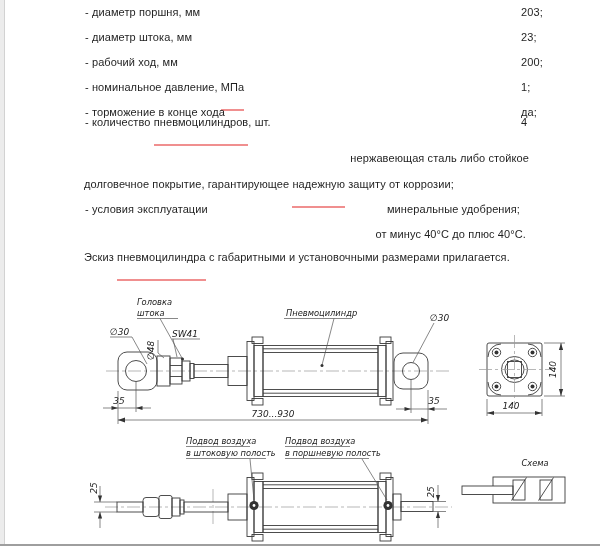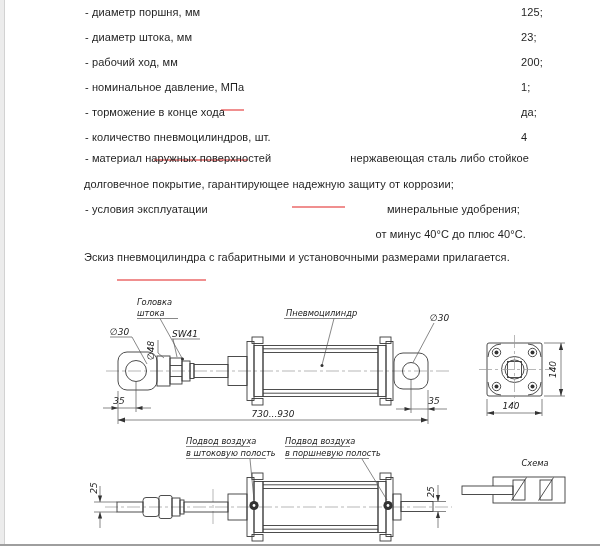--- a/index.html
+++ b/index.html
@@ -28,44 +28,43 @@
 </style>
 </head>
 <body>
 
 <div class="canvas-edge-left"></div>
 <div class="canvas-edge-bottom"></div>
 
 <div class="doc-text">
   <div class="row" style="top:6px">
     <span class="lbl">- диаметр поршня, мм</span>
-    <span class="val">125;</span>
+    <span class="val">203;</span>
   </div>
   <div class="row" style="top:31px">
     <span class="lbl">- диаметр штока, мм</span>
     <span class="val">23;</span>
   </div>
   <div class="row" style="top:56px">
     <span class="lbl">- рабочий ход, мм</span>
     <span class="val">200;</span>
   </div>
   <div class="row" style="top:81px">
     <span class="lbl"><span>- номинальное давление, </span><span class="sp">МПа</span></span>
     <span class="val">1;</span>
   </div>
   <div class="row" style="top:106px">
     <span class="lbl">- торможение в конце хода</span>
     <span class="val">да;</span>
   </div>
-  <div class="row" style="top:131px">
+  <div class="row" style="top:116px">
     <span class="lbl"><span>- количество </span><span class="sp">пневмоцилиндров</span><span>, шт.</span></span>
     <span class="val">4</span>
   </div>
   <div class="row" style="top:152px">
-    <span class="lbl">- материал наружных поверхностей</span>
     <span class="val val-r" style="right:51px">нержавеющая сталь либо стойкое</span>
   </div>
   <div class="row" style="top:178px">
     <span class="para"><span>долговечное покрытие, гарантирующее </span><span class="sp">надежную</span><span> защиту от коррозии;</span></span>
   </div>
   <div class="row" style="top:203px">
     <span class="lbl">- условия эксплуатации</span>
     <span class="val val-r" style="right:60px">минеральные удобрения;</span>
   </div>
   <div class="row" style="top:228px">

